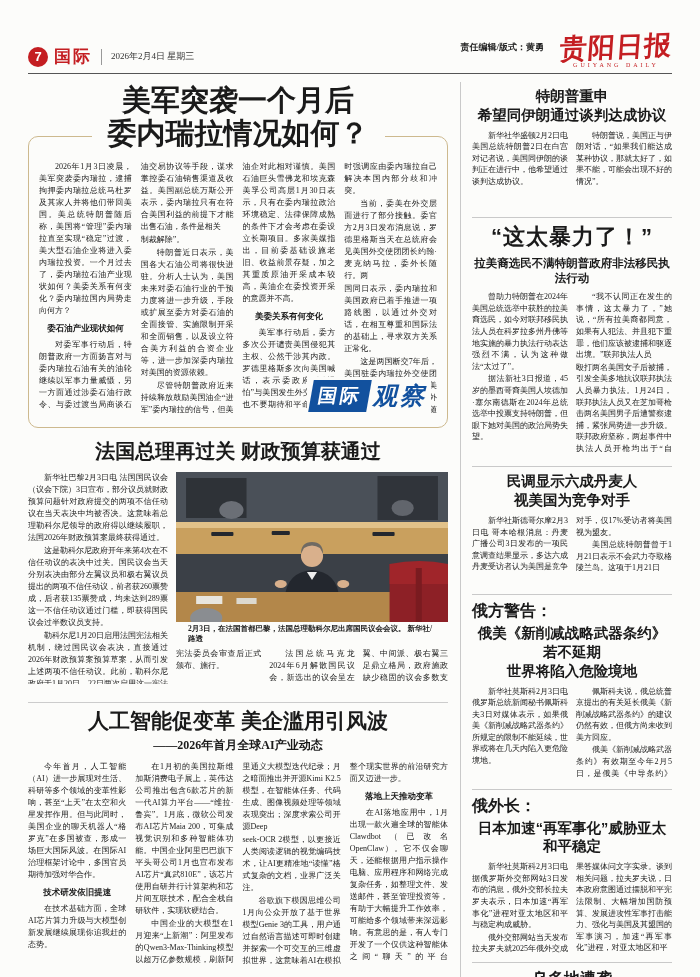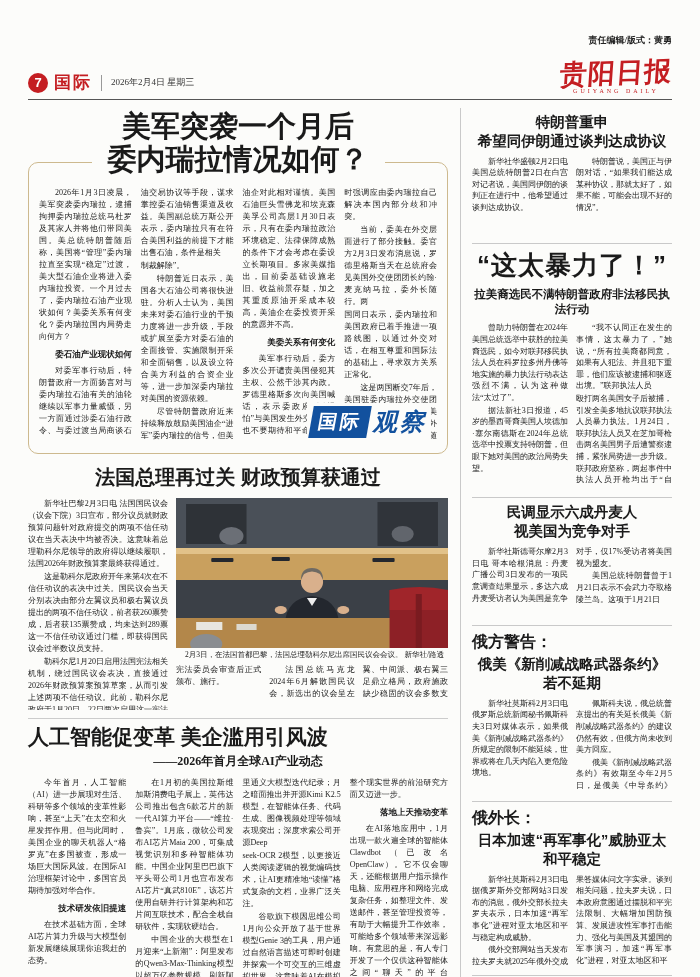--- a/index.html
+++ b/index.html
@@ -7,65 +7,65 @@
         position:relative;box-sizing:border-box;padding:34px 28px 8px;overflow:hidden;margin:0 auto;}
   .opt:empty{display:none;}
   
   .hd{display:flex;justify-content:space-between;align-items:flex-end;}
   .hd-left{display:flex;align-items:center;}
   .pgnum{display:inline-flex;width:20px;height:20px;border-radius:50%;background:#c41e22;color:#fff;
          font-weight:bold;align-items:center;justify-content:center;font-family:"Liberation Sans",sans-serif;font-size:13px;}
   .section{color:#c41e22;font-weight:900;font-size:17px;font-family:"Liberation Sans",sans-serif;margin-left:6px;letter-spacing:2px;}
   .hd-sep{width:1px;height:16px;background:#999;display:inline-block;margin:0 9px;}
   .date{font-size:9px;color:#333;}
-  .hd-right{display:flex;align-items:flex-end;gap:5px;flex-direction:column;}
+  .hd-right{display:flex;align-items:center;gap:16px;}
   .editor{font-size:9px;color:#222;font-weight:bold;padding-bottom:8px;}
   .masthead{text-align:center;}
   .mh-cn{color:#c41e22;font-weight:900;font-size:27px;font-family:"Liberation Sans",sans-serif;
          transform:skewX(-6deg) rotate(-2deg);letter-spacing:1px;line-height:1;}
   .mh-en{color:#c41e22;font-size:6px;letter-spacing:3px;margin-top:1px;}
   .rule{height:1px;background:#555;margin-top:5px;}
   
   .content{display:flex;margin-top:8px;}
   .colL{width:420px;flex:0 0 420px;}
   .colR{flex:1;margin-left:12px;border-left:1px solid #c9c9c9;padding-left:11px;}
   
   .it-p{text-indent:2em;margin:0 0 1px;}
   .it-c{margin:0 0 1px;}
-  .it-h{font-weight:bold;text-align:right;margin:5px 0;font-family:"Liberation Sans",sans-serif;font-size:8.5px;text-indent:0;}
+  .it-h{font-weight:bold;text-align:center;margin:5px 0;font-family:"Liberation Sans",sans-serif;font-size:8.5px;text-indent:0;}
   
   .lead-title{font-family:"Liberation Sans",sans-serif;font-weight:900;font-size:29px;line-height:1.15;text-align:center;
               position:relative;z-index:2;background:#fcfcfa;width:max-content;margin:2px auto 0;padding:0 16px;}
   .lead-box{border:1.5px solid #cdb98e;border-radius:10px;margin-top:-15px;padding:24px 10px 10px;position:relative;}
   .lead-cols{column-count:4;column-gap:9px;height:256px;overflow:hidden;font-size:8px;line-height:1.5;text-align:justify;}
   .badge{position:absolute;right:16px;bottom:12px;display:flex;align-items:center;gap:4px;background:#fcfcfa;padding:3px 4px;}
   .badge-l{background:#12519e;color:#fff;font-family:"Liberation Sans",sans-serif;font-weight:900;font-size:19px;
            padding:3px 7px;transform:skewX(-10deg);letter-spacing:3px;}
   .badge-r{color:#12519e;font-weight:900;font-size:24px;font-family:"Liberation Sans",sans-serif;font-style:italic;letter-spacing:3px;}
   
   .fr-title{font-family:"Liberation Sans",sans-serif;font-weight:900;font-size:20px;text-align:center;margin:10px 0 7px;}
   .fr-row{display:flex;gap:8px;}
   .fr-left{width:140px;flex:0 0 140px;height:212px;overflow:hidden;font-size:8px;line-height:1.5;text-align:justify;}
   .fr-right{flex:1;min-width:0;}
   .fr-photo{width:100%;height:150px;display:block;background:#43484f;}
-  .fr-cap{font-size:7.5px;color:#222;text-align:right;margin:2px 4px 4px;font-weight:normal;}
+  .fr-cap{font-size:7.5px;color:#222;text-align:left;margin:2px 12px 4px;font-weight:bold;}
   .fr-bottom{column-count:3;column-gap:8px;height:46px;overflow:hidden;font-size:8px;line-height:1.5;text-align:justify;}
   .hdiv{height:1px;background:#ccc;margin:8px 0 4px;}
   
-  .ai-title{font-family:"Liberation Sans",sans-serif;font-weight:900;font-size:21px;margin:4px 0 2px;}
+  .ai-title{font-family:"Liberation Sans",sans-serif;font-weight:900;font-size:21px;text-align:center;margin:4px 0 2px;}
   .ai-sub{font-size:12px;font-weight:bold;text-align:center;margin:0 0 7px;}
   .ai-cols{column-count:4;column-gap:9px;height:206px;overflow:hidden;font-size:8px;line-height:1.5;text-align:justify;}
   
   .r-art{padding:3px 0 7px;}
   .r-art + .r-art{border-top:1px solid #c9c9c9;}
   .kicker{font-weight:900;font-size:16px;margin:3px 0 1px;font-family:"Liberation Sans",sans-serif;}
   .kicker-center{text-align:center;}
   .r-title{font-family:"Liberation Sans",sans-serif;font-weight:900;font-size:14.5px;text-align:center;line-height:1.3;margin:2px 0 5px;}
   .r-title span{display:block;}
-  .r-title.big{font-size:26px;letter-spacing:1px;}
+  .r-title.big{font-size:22px;letter-spacing:1px;}
   .r-sub{font-weight:900;font-size:11.5px;text-align:center;margin:1px 0 5px;font-family:"Liberation Sans",sans-serif;}
   .r-body{column-count:2;column-gap:8px;overflow:hidden;font-size:8px;line-height:1.45;text-align:justify;}
 </style>
 </head>
 <body>
 
 <div class="page">
 
   <header class="hd">
     <div class="hd-left">
@@ -212,20 +212,21 @@
         <div class="r-body" style="height:72px">
             <div class="it-p">新华社斯德哥尔摩2月3日电  哥本哈根消息：丹麦广播公司3日发布的一项民意调查结果显示，多达六成丹麦受访者认为美国是竞争对手，仅17%受访者将美国视为盟友。</div>
             <div class="it-p">美国总统特朗普曾于1月21日表示不会武力夺取格陵兰岛。这项于1月21日</div>
           </div>
       </article>
 
       <article class="r-art">
         <div class="kicker opt">俄方警告：</div>
         <h3 class="r-title">
           <span class="opt">俄美《新削减战略武器条约》若不延期</span>
+          <span class="opt">世界将陷入危险境地</span>
         </h3>
         <div class="r-body" style="height:96px">
             <div class="it-p">新华社莫斯科2月3日电  俄罗斯总统新闻秘书佩斯科夫3日对媒体表示，如果俄美《新削减战略武器条约》所规定的限制不能延续，世界或将在几天内陷入更危险境地。</div>
             <div class="it-p">佩斯科夫说，俄总统普京提出的有关延长俄美《新削减战略武器条约》的建议仍然有效，但俄方尚未收到美方回应。</div>
             <div class="it-p">俄美《新削减战略武器条约》有效期至今年2月5日，是俄美《中导条约》2019年失效后两国间唯一的军控条约。</div>
           </div>
       </article>
 
       <article class="r-art">
         <div class="kicker opt">俄外长：</div>

